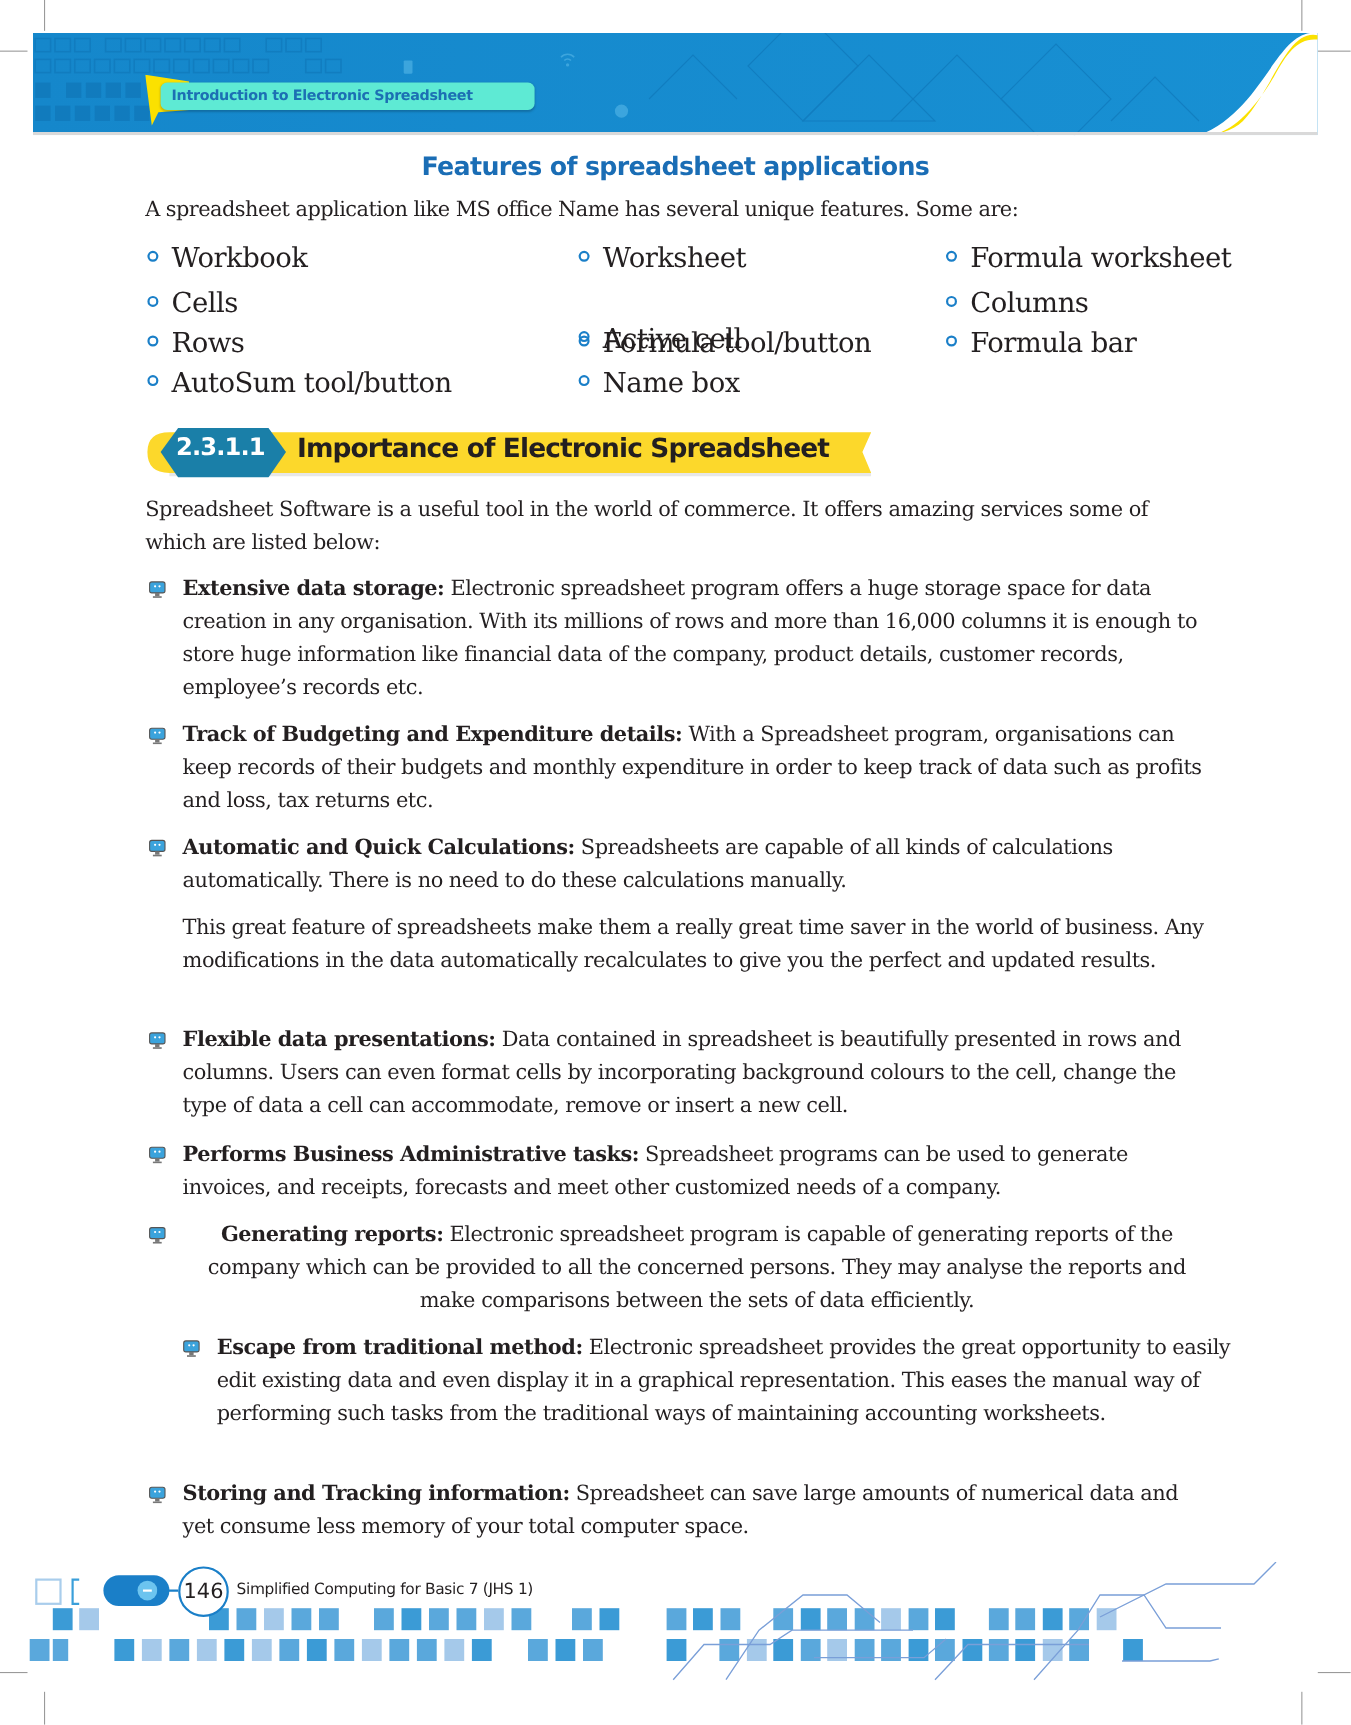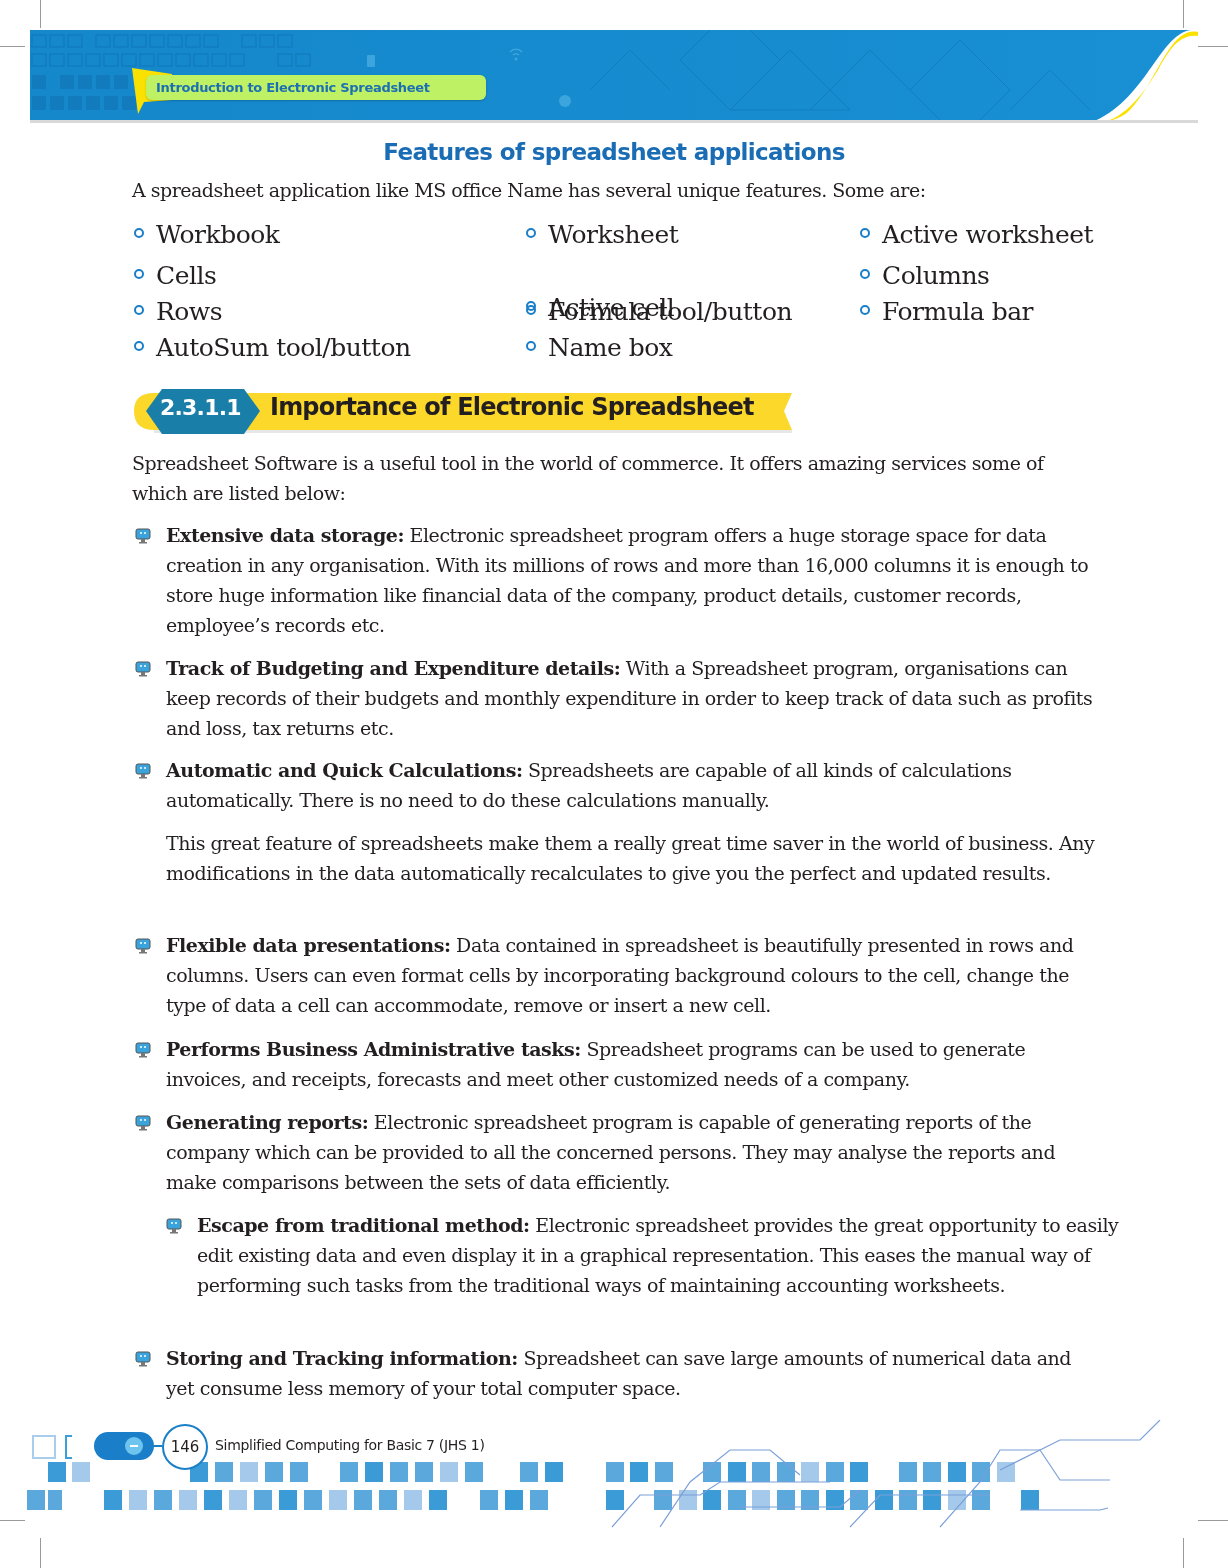--- a/index.html
+++ b/index.html
@@ -1,38 +1,38 @@
 <!DOCTYPE html>
 <html><head>
 <meta charset="utf-8">
 <style>
   html, body { margin: 0; padding: 0; }
   body { width: 1228px; height: 1568px; position: relative; background: #ffffff; overflow: hidden; font-family: "DejaVu Serif", serif; color: #231f20; }
   .crop { position: absolute; background: #9a9a9a; }
   
   .banner { position: absolute; left: 30px; top: 30px; width: 1168px; height: 93px; overflow: hidden; }
   .banner svg { position: absolute; left: 0; top: 0; }
-  .chapter-tag { position: absolute; left: 146px; top: 75px; width: 340px; height: 25px; background: #bef264; border-radius: 6px; box-shadow: 0 1px 2px rgba(0,0,0,0.2); }
+  .chapter-tag { position: absolute; left: 146px; top: 75px; width: 340px; height: 25px; background: #5eead4; border-radius: 6px; box-shadow: 0 1px 2px rgba(0,0,0,0.2); }
   .chapter-tag span { position: absolute; left: 10px; top: 5px; font-family: "DejaVu Sans", sans-serif; font-weight: bold; font-size: 13px; color: #1c6fb3; letter-spacing: -0.3px; }
   .chapter-tail { position: absolute; left: 132px; top: 68px; }
   
   .heading { position: absolute; left: 0; width: 1228px; top: 139px; text-align: center; font-family: "DejaVu Sans", sans-serif; font-weight: bold; font-size: 23px; color: #1a6db5; letter-spacing: -0.6px; }
   .intro { position: absolute; left: 132px; top: 179px; font-size: 19px; letter-spacing: -0.5px; white-space: nowrap; }
   .feat { position: absolute; font-size: 25px; letter-spacing: -0.5px; white-space: nowrap; }
   .feat .dot { position: absolute; left: -22px; top: 8px; width: 6px; height: 6px; border: 2.5px solid #1a7fc8; border-radius: 50%; }
   
   .section-bar { position: absolute; left: 132px; top: 389px; width: 660px; height: 45px; }
   .section-title { position: absolute; left: 270px; top: 393px; font-family: "DejaVu Sans", sans-serif; font-weight: bold; font-size: 24px; color: #231f20; letter-spacing: -0.8px; white-space: nowrap; }
   .section-num { position: absolute; left: 160px; top: 395px; font-family: "DejaVu Sans", sans-serif; font-weight: bold; font-size: 22px; color: #fff; letter-spacing: -0.8px; }
   .para { position: absolute; font-size: 19px; line-height: 30px; letter-spacing: -0.45px; }
   .item { position: absolute; left: 166px; width: 935px; font-size: 19px; line-height: 30px; letter-spacing: -0.45px; }
   .item b { font-weight: bold; }
   .item .bicon { position: absolute; left: -32px; top: 6px; width: 18px; height: 18px; }
   
-  .footer-num { position: absolute; left: 162px; top: 1424px; width: 42px; height: 42px; border: 2px solid #1a7fc8; border-radius: 50%; background: #fff; text-align: center; line-height: 42px; font-family: "DejaVu Sans", sans-serif; font-size: 15px; color: #231f20; }
+  .footer-num { position: absolute; left: 162px; top: 1424px; width: 42px; height: 42px; border: 2px solid #1a7fc8; border-radius: 50%; background: #fff; text-align: center; line-height: 42px; font-family: "DejaVu Sans", sans-serif; font-size: 19px; color: #231f20; }
   .footer-title { position: absolute; left: 215px; top: 1437px; font-family: "DejaVu Sans", sans-serif; font-size: 14px; color: #231f20; letter-spacing: -0.3px; }
 </style>
 </head>
 <body>
 
 <div class="crop" style="left:40px;top:0;width:1px;height:28px;"></div>
 <div class="crop" style="left:0;top:46px;width:25px;height:1px;"></div>
 <div class="crop" style="left:1183px;top:0;width:1px;height:28px;"></div>
 <div class="crop" style="left:1198px;top:46px;width:30px;height:1px;"></div>
 <div class="crop" style="left:40px;top:1538px;width:1px;height:30px;"></div>
@@ -125,21 +125,21 @@
   <div class="feat" style="left:156px;top:220px;"><span class="dot"></span><span>Workbook</span></div>
   <div class="feat" style="left:156px;top:261px;"><span class="dot"></span><span>Cells</span></div>
   <div class="feat" style="left:156px;top:297px;"><span class="dot"></span><span>Rows</span></div>
   <div class="feat" style="left:156px;top:333px;"><span class="dot"></span><span>AutoSum tool/button</span></div>
 
   <div class="feat" style="left:548px;top:220px;"><span class="dot"></span><span>Worksheet</span></div>
   <div class="feat" style="left:548px;top:261px;margin-top:32px;"><span class="dot"></span><span>Active cell</span></div>
   <div class="feat" style="left:548px;top:297px;"><span class="dot"></span><span>Formula tool/button</span></div>
   <div class="feat" style="left:548px;top:333px;"><span class="dot"></span><span>Name box</span></div>
 
-  <div class="feat" style="left:882px;top:220px;"><span class="dot"></span><span>Active worksheet</span></div>
+  <div class="feat" style="left:882px;top:220px;"><span class="dot"></span><span>Formula worksheet</span></div>
   <div class="feat" style="left:882px;top:261px;"><span class="dot"></span><span>Columns</span></div>
   <div class="feat" style="left:882px;top:297px;"><span class="dot"></span><span>Formula bar</span></div>
 </div>
 
 <svg class="section-bar" width="660" height="45" viewBox="0 0 660 45">
   <path d="M22 4 L660 4 L652 22 L660 41 L22 41 Q2 41 2 22 Q2 4 22 4 Z" fill="#fcd82b"></path>
   <path d="M22 41 L660 41 L660 44 L22 44 Z" fill="#e7e7e7"></path>
   <path d="M30 0 L112 0 L128 22 L112 45 L30 45 L14 22 Z" fill="#1a7fa8"></path>
 </svg>
 <div class="section-num">2.3.1.1</div>
@@ -191,21 +191,21 @@
 <div class="item" style="top:1034px;">
   <svg class="bicon" viewBox="0 0 18 18">
       <rect x="2" y="3" width="14" height="10" rx="2" fill="#3ba3dc" stroke="#555" stroke-width="1"></rect>
       <rect x="7" y="13" width="4" height="3" fill="#777"></rect>
       <rect x="5" y="16" width="8" height="1.5" fill="#777"></rect>
       <circle cx="7" cy="7" r="1" fill="#fff"></circle>
       <circle cx="11" cy="7" r="1" fill="#fff"></circle>
     </svg>
   <b>Performs Business Administrative tasks:</b><span> Spreadsheet programs can be used to generate invoices, and receipts, forecasts and meet other customized needs of a company.</span>
 </div>
-<div class="item" style="top:1107px;">
+<div class="item" style="top:1107px;text-align:center;">
   <svg class="bicon" viewBox="0 0 18 18">
       <rect x="2" y="3" width="14" height="10" rx="2" fill="#3ba3dc" stroke="#555" stroke-width="1"></rect>
       <rect x="7" y="13" width="4" height="3" fill="#777"></rect>
       <rect x="5" y="16" width="8" height="1.5" fill="#777"></rect>
       <circle cx="7" cy="7" r="1" fill="#fff"></circle>
       <circle cx="11" cy="7" r="1" fill="#fff"></circle>
     </svg>
   <b>Generating reports:</b><span> Electronic spreadsheet program is capable of generating reports of the company which can be provided to all the concerned persons. They may analyse the reports and make comparisons between the sets of data efficiently.</span>
 </div>
 <div class="item" style="top:1210px;margin-left:31px;">

